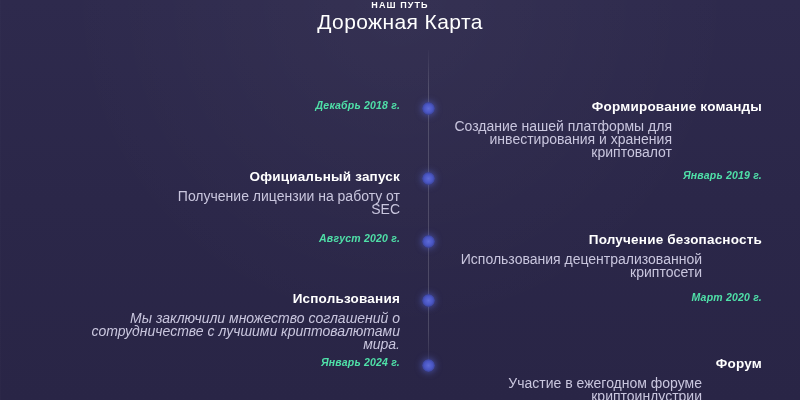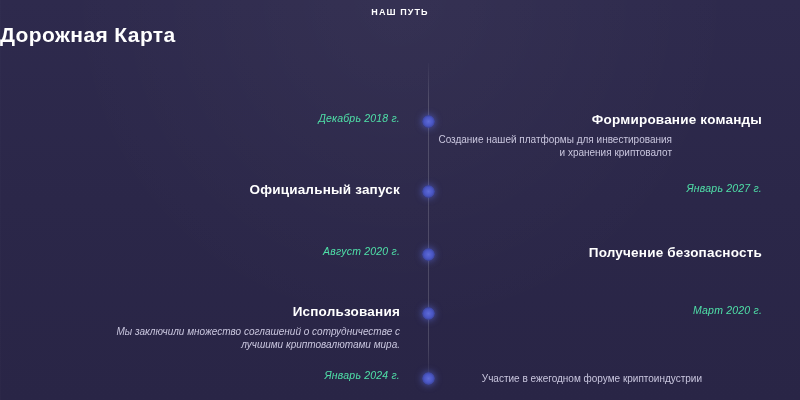--- a/index.html
+++ b/index.html
@@ -31,29 +31,29 @@
       radial-gradient(ellipse at 50% 0%, rgba(255,255,255,0.035), transparent 60%);
     pointer-events: none;
   }
   .eyebrow {
     position: relative;
     text-align: center;
     color: #ffffff;
     font-size: 9px;
     font-weight: bold;
     letter-spacing: 1.1px;
-    padding-top: 7px;
   }
   .title {
     position: relative;
+    text-align: center;
     color: #ffffff;
     font-size: 21px;
-    font-weight: bold;
+    font-weight: normal;
     letter-spacing: 0.4px;
-    margin-top: 6px;
+    margin-top: 0;
   }
   .timeline {
     position: relative;
     margin-top: 16px;
     height: 320px;
   }
   .axis {
     position: absolute;
     left: 428px;
     top: 0;
@@ -85,34 +85,34 @@
     text-align: right;
   }
   .side.right {
     left: 432px;
     text-align: right;
   }
   .date {
     color: #4fe0a8;
     font-size: 10.5px;
     font-style: italic;
-    font-weight: normal;
+    font-weight: bold;
     letter-spacing: 0.2px;
     line-height: 14px;
   }
   .heading {
     color: #ffffff;
     font-size: 13.5px;
     font-weight: bold;
     letter-spacing: 0.2px;
     line-height: 18px;
   }
   .desc {
     color: #c9c6de;
-    font-size: 10px;
+    font-size: 14px;
     line-height: 13px;
     margin-top: 4px;
   }
   .side.left .desc { margin-left: auto; }
 </style>
 </head>
 <body>
 
 <div class="page">
 
@@ -129,52 +129,55 @@
       </div>
       <div class="side right">
         <div class="heading">Формирование команды</div>
         <div class="desc" style="width:240px;">Создание нашей платформы для инвестирования и хранения криптовалот</div>
       </div>
     </div>
 
     <div class="row" style="top:118px;">
       <div class="dot"></div>
       <div class="side right">
-        <div class="date">Январь 2027 г.</div>
+        <div class="date">Январь 2019 г.</div>
       </div>
       <div class="side left">
         <div class="heading">Официальный запуск</div>
+        <div class="desc" style="width:240px;">Получение лицензии на работу от SEC</div>
       </div>
     </div>
 
     <div class="row" style="top:181px;">
       <div class="dot"></div>
       <div class="side left">
         <div class="date">Август 2020 г.</div>
       </div>
       <div class="side right">
         <div class="heading">Получение безопасность</div>
+        <div class="desc" style="width:270px;">Использования децентрализованной криптосети</div>
       </div>
     </div>
 
     <div class="row" style="top:240px;">
       <div class="dot"></div>
       <div class="side right">
         <div class="date">Март 2020 г.</div>
       </div>
       <div class="side left">
         <div class="heading">Использования</div>
         <div class="desc" style="width:320px;font-style:italic;">Мы заключили множество соглашений о сотрудничестве с лучшими криптовалютами мира.</div>
       </div>
     </div>
 
     <div class="row" style="top:305px;">
       <div class="dot"></div>
       <div class="side left">
         <div class="date">Январь 2024 г.</div>
       </div>
       <div class="side right">
+        <div class="heading">Форум</div>
         <div class="desc" style="width:270px;">Участие в ежегодном форуме криптоиндустрии</div>
       </div>
     </div>
 
   </div>
 </div>
 
 </body></html>

